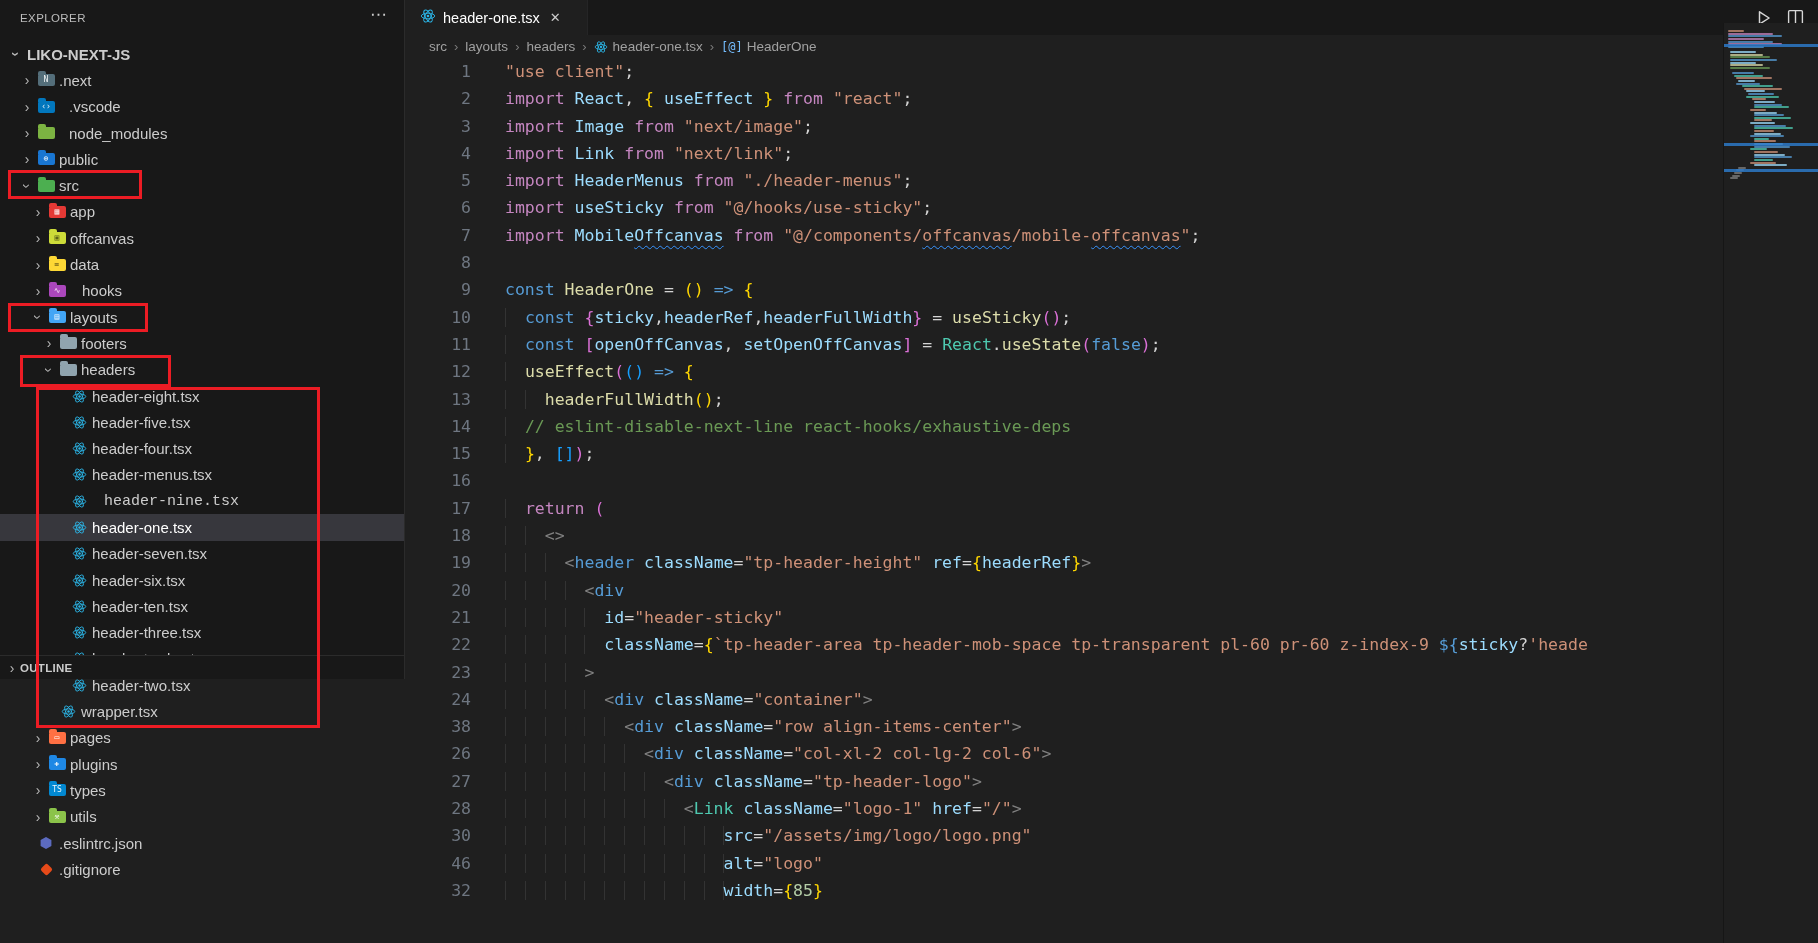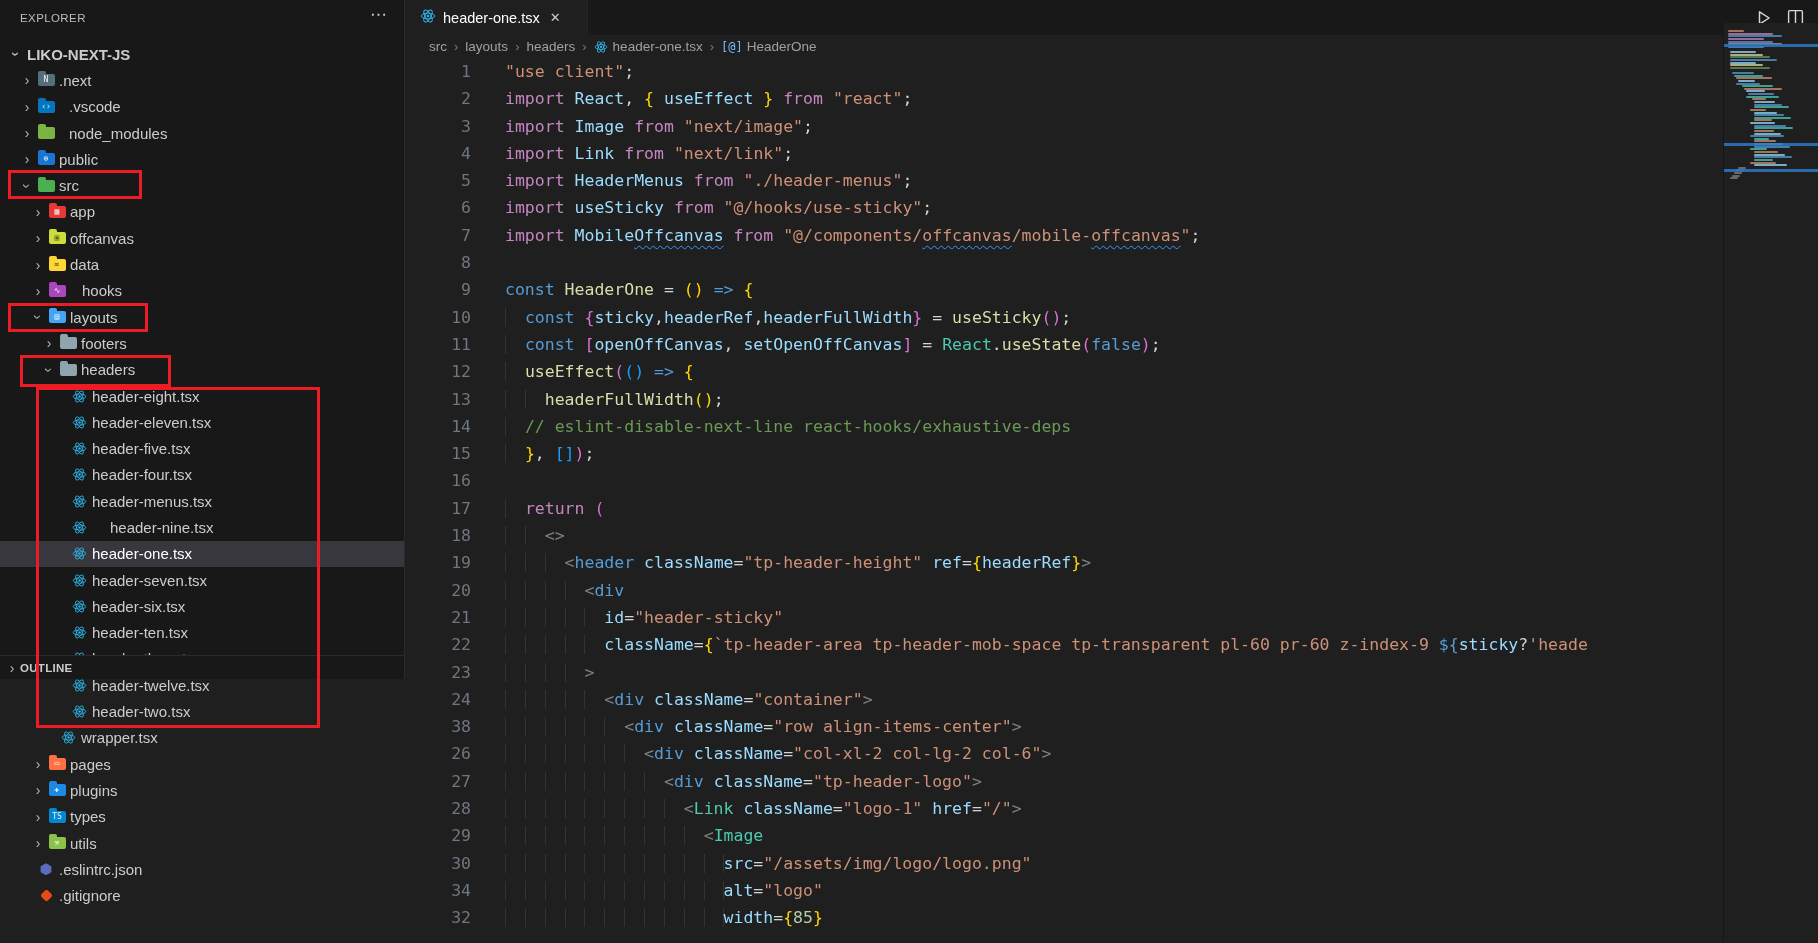--- a/index.html
+++ b/index.html
@@ -218,34 +218,20 @@
         <span class="icon-slot">
           <svg width="15" height="15" viewBox="0 0 24 24">
   <g fill="none" stroke="#2bb6e8" stroke-width="1.4">
     <ellipse cx="12" cy="12" rx="10" ry="4.2"></ellipse>
     <ellipse cx="12" cy="12" rx="10" ry="4.2" transform="rotate(60 12 12)"></ellipse>
     <ellipse cx="12" cy="12" rx="10" ry="4.2" transform="rotate(120 12 12)"></ellipse>
   </g>
             <circle cx="12" cy="12" r="2" fill="#2bb6e8"></circle>
           </svg>
         </span>
-        <span style="margin-left: 2px;">header-eleven.tsx</span>
-      </div>
-      <div class="trow" style="padding-left: 52px;">
-        <span class="chev"></span>
-        <span class="icon-slot">
-          <svg width="15" height="15" viewBox="0 0 24 24">
-  <g fill="none" stroke="#2bb6e8" stroke-width="1.4">
-    <ellipse cx="12" cy="12" rx="10" ry="4.2"></ellipse>
-    <ellipse cx="12" cy="12" rx="10" ry="4.2" transform="rotate(60 12 12)"></ellipse>
-    <ellipse cx="12" cy="12" rx="10" ry="4.2" transform="rotate(120 12 12)"></ellipse>
-  </g>
-            <circle cx="12" cy="12" r="2" fill="#2bb6e8"></circle>
-          </svg>
-        </span>
         <span style="margin-left: 2px;">header-five.tsx</span>
       </div>
       <div class="trow" style="padding-left: 52px;">
         <span class="chev"></span>
         <span class="icon-slot">
           <svg width="15" height="15" viewBox="0 0 24 24">
   <g fill="none" stroke="#2bb6e8" stroke-width="1.4">
     <ellipse cx="12" cy="12" rx="10" ry="4.2"></ellipse>
     <ellipse cx="12" cy="12" rx="10" ry="4.2" transform="rotate(60 12 12)"></ellipse>
     <ellipse cx="12" cy="12" rx="10" ry="4.2" transform="rotate(120 12 12)"></ellipse>
@@ -274,21 +260,21 @@
         <span class="icon-slot">
           <svg width="15" height="15" viewBox="0 0 24 24">
   <g fill="none" stroke="#2bb6e8" stroke-width="1.4">
     <ellipse cx="12" cy="12" rx="10" ry="4.2"></ellipse>
     <ellipse cx="12" cy="12" rx="10" ry="4.2" transform="rotate(60 12 12)"></ellipse>
     <ellipse cx="12" cy="12" rx="10" ry="4.2" transform="rotate(120 12 12)"></ellipse>
   </g>
             <circle cx="12" cy="12" r="2" fill="#2bb6e8"></circle>
           </svg>
         </span>
-        <span style="margin-left: 20px;">header-nine.tsx</span>
+        <span style="margin-left: 14px; font-family: Liberation Mono, monospace;">header-nine.tsx</span>
       </div>
       <div class="trow sel" style="padding-left: 52px;">
         <span class="chev"></span>
         <span class="icon-slot">
           <svg width="15" height="15" viewBox="0 0 24 24">
   <g fill="none" stroke="#2bb6e8" stroke-width="1.4">
     <ellipse cx="12" cy="12" rx="10" ry="4.2"></ellipse>
     <ellipse cx="12" cy="12" rx="10" ry="4.2" transform="rotate(60 12 12)"></ellipse>
     <ellipse cx="12" cy="12" rx="10" ry="4.2" transform="rotate(120 12 12)"></ellipse>
   </g>
@@ -536,23 +522,22 @@
       <div class="code-line"><span class="ln">19</span><span class="lc"><span class="ind">      </span><span class="c-ab">&lt;</span><span class="c-tag">header</span><span> </span><span class="c-var">className</span><span>=</span><span class="c-str">"tp-header-height"</span><span> </span><span class="c-var">ref</span><span>=</span><span class="c-b1">{</span><span class="c-var">headerRef</span><span class="c-b1">}</span><span class="c-ab">&gt;</span></span></div>
       <div class="code-line"><span class="ln">20</span><span class="lc"><span class="ind">        </span><span class="c-ab">&lt;</span><span class="c-tag">div</span></span></div>
       <div class="code-line"><span class="ln">21</span><span class="lc"><span class="ind">          </span><span class="c-var">id</span><span>=</span><span class="c-str">"header-sticky"</span></span></div>
       <div class="code-line"><span class="ln">22</span><span class="lc"><span class="ind">          </span><span class="c-var">className</span><span>=</span><span class="c-b1">{</span><span class="c-str">`tp-header-area tp-header-mob-space tp-transparent pl-60 pr-60 z-index-9 </span><span class="c-st">${</span><span class="c-var">sticky</span><span>?</span><span class="c-str">'heade</span></span></div>
       <div class="code-line"><span class="ln">23</span><span class="lc"><span class="ind">        </span><span class="c-ab">&gt;</span></span></div>
       <div class="code-line"><span class="ln">24</span><span class="lc"><span class="ind">          </span><span class="c-ab">&lt;</span><span class="c-tag">div</span><span> </span><span class="c-var">className</span><span>=</span><span class="c-str">"container"</span><span class="c-ab">&gt;</span></span></div>
       <div class="code-line"><span class="ln">38</span><span class="lc"><span class="ind">            </span><span class="c-ab">&lt;</span><span class="c-tag">div</span><span> </span><span class="c-var">className</span><span>=</span><span class="c-str">"row align-items-center"</span><span class="c-ab">&gt;</span></span></div>
       <div class="code-line"><span class="ln">26</span><span class="lc"><span class="ind">              </span><span class="c-ab">&lt;</span><span class="c-tag">div</span><span> </span><span class="c-var">className</span><span>=</span><span class="c-str">"col-xl-2 col-lg-2 col-6"</span><span class="c-ab">&gt;</span></span></div>
       <div class="code-line"><span class="ln">27</span><span class="lc"><span class="ind">                </span><span class="c-ab">&lt;</span><span class="c-tag">div</span><span> </span><span class="c-var">className</span><span>=</span><span class="c-str">"tp-header-logo"</span><span class="c-ab">&gt;</span></span></div>
       <div class="code-line"><span class="ln">28</span><span class="lc"><span class="ind">                  </span><span class="c-ab">&lt;</span><span class="c-cls">Link</span><span> </span><span class="c-var">className</span><span>=</span><span class="c-str">"logo-1"</span><span> </span><span class="c-var">href</span><span>=</span><span class="c-str">"/"</span><span class="c-ab">&gt;</span></span></div>
-      <div class="code-line"><span class="ln">29</span><span class="lc"><span class="ind">                    </span><span class="c-ab">&lt;</span><span class="c-cls">Image</span></span></div>
       <div class="code-line"><span class="ln">30</span><span class="lc"><span class="ind">                      </span><span class="c-var">src</span><span>=</span><span class="c-str">"/assets/img/logo/logo.png"</span></span></div>
-      <div class="code-line"><span class="ln">34</span><span class="lc"><span class="ind">                      </span><span class="c-var">alt</span><span>=</span><span class="c-str">"logo"</span></span></div>
+      <div class="code-line"><span class="ln">46</span><span class="lc"><span class="ind">                      </span><span class="c-var">alt</span><span>=</span><span class="c-str">"logo"</span></span></div>
       <div class="code-line"><span class="ln">32</span><span class="lc"><span class="ind">                      </span><span class="c-var">width</span><span>=</span><span class="c-b1">{</span><span class="c-num">85</span><span class="c-b1">}</span></span></div>
     </div>
   <div class="minimap" id="minimap">
       <div class="mm-bar" style="top: 7px; left: 4px; width: 16px; background: rgb(206, 145, 120); opacity: 0.75;"></div>
       <div class="mm-bar" style="top: 9.63px; left: 4px; width: 45px; background: rgb(197, 134, 192); opacity: 0.75;"></div>
       <div class="mm-bar" style="top: 12.26px; left: 4px; width: 54px; background: rgb(86, 156, 214); opacity: 0.75;"></div>
       <div class="mm-bar" style="top: 14.89px; left: 4px; width: 36px; background: rgb(197, 134, 192); opacity: 0.75;"></div>
       <div class="mm-bar" style="top: 17.52px; left: 4px; width: 45px; background: rgb(86, 156, 214); opacity: 0.75;"></div>
       <div class="mm-bar" style="top: 20.15px; left: 4px; width: 54px; background: rgb(197, 134, 192); opacity: 0.75;"></div>
       <div class="mm-bar" style="top: 22.78px; left: 4px; width: 36px; background: rgb(86, 156, 214); opacity: 0.75;"></div>

